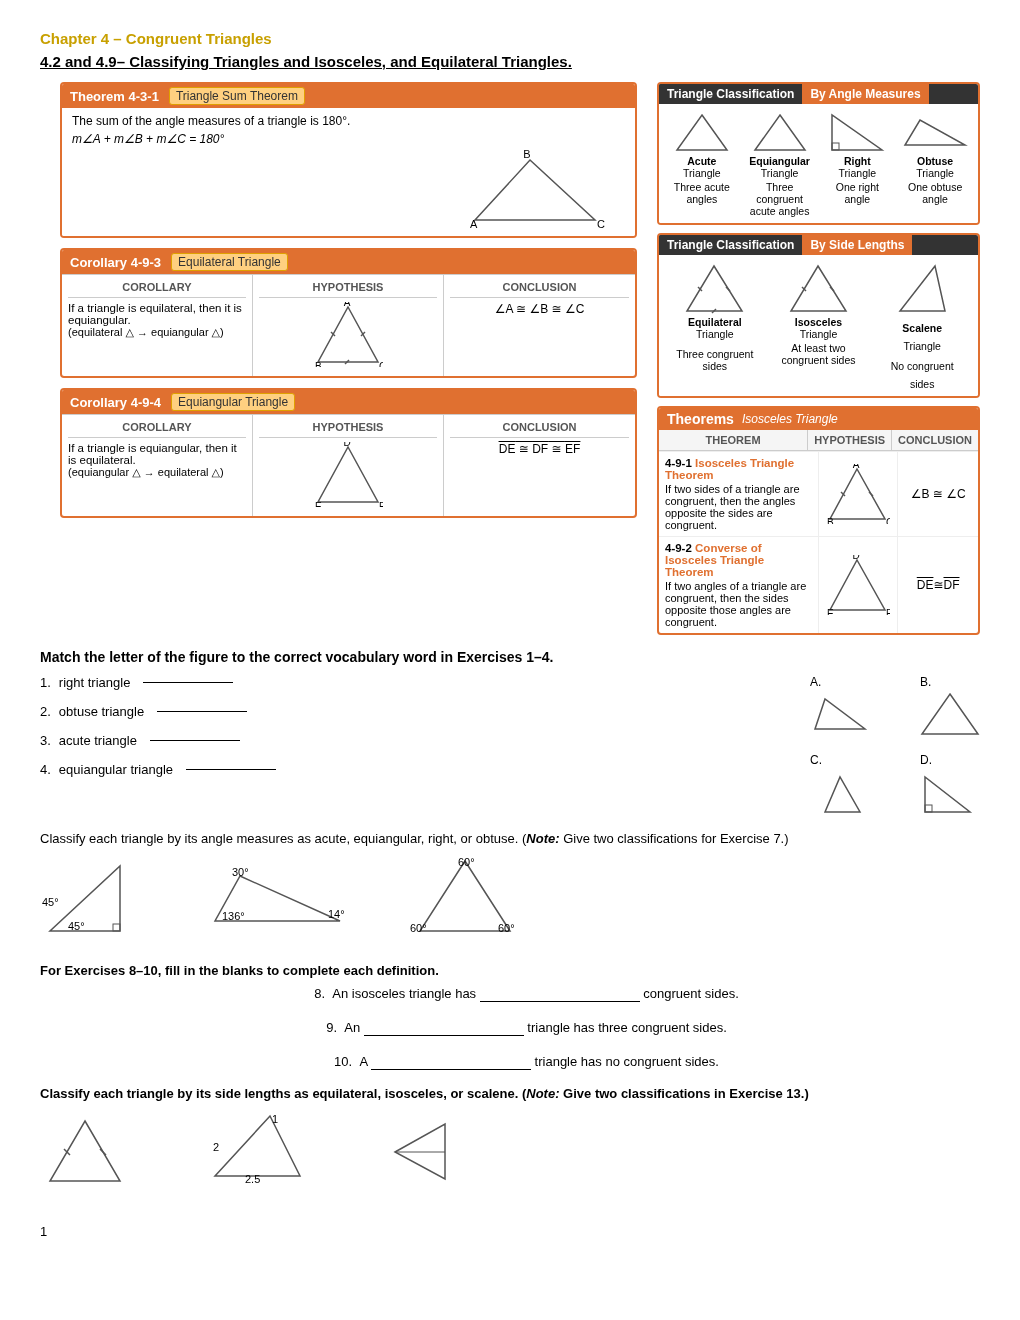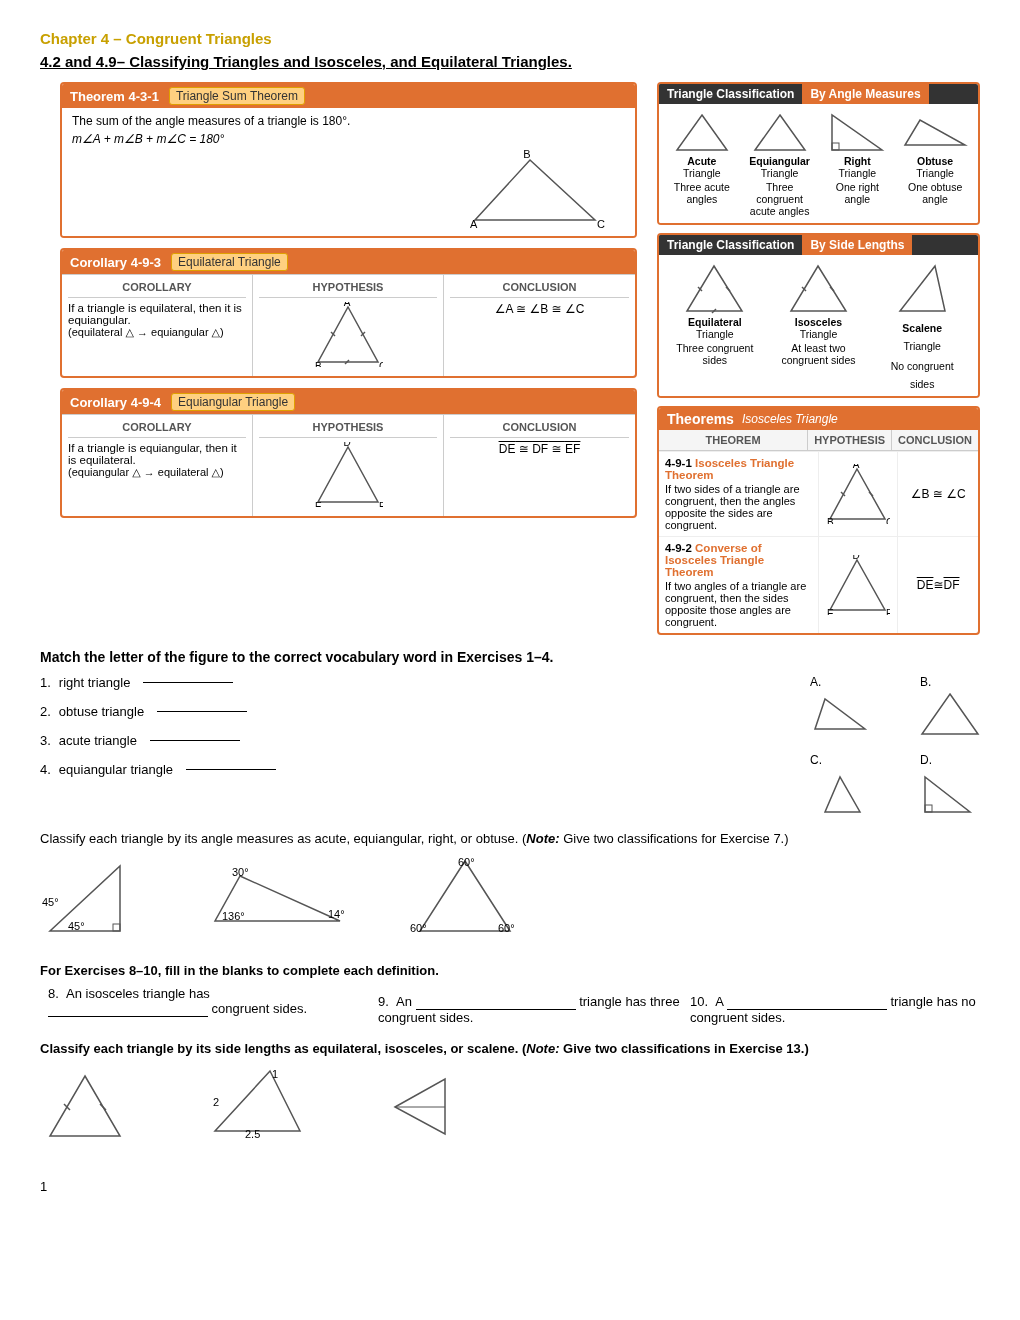--- a/index.html
+++ b/index.html
@@ -230,23 +230,24 @@
       margin-top: 10px;
     }
     .fill-title {
       font-weight: bold;
       font-size: 13px;
       margin-bottom: 8px;
     }
     .fill-list {
       list-style: none;
       display: flex;
-      flex-direction: row;
+      flex-direction: column;
       gap: 10px;
-      margin-left: 8px;
+      margin-left: 33px;
+      text-align: center;
     }
     .blank-inline {
       display: inline-block;
       width: 160px;
       border-bottom: 1px solid #000;
     }
 
     
     .side-section {
       margin-top: 16px;
@@ -421,21 +422,21 @@
 
         <div style="display:flex;flex-direction:column;align-items:center;font-size:10.5px;">
           <svg width="65" height="55">
             <polygon points="32,5 60,50 5,50" fill="none" stroke="#555" stroke-width="1.5"></polygon>
             <line x1="16" y1="26" x2="20" y2="30" stroke="#555" stroke-width="1.5"></line>
             <line x1="44" y1="26" x2="48" y2="30" stroke="#555" stroke-width="1.5"></line>
             <line x1="30" y1="52" x2="34" y2="48" stroke="#555" stroke-width="1.5"></line>
           </svg>
           <div style="font-weight:bold;">Equilateral</div>
           <div>Triangle</div>
-          <div style="margin-top:2px;">Three congruent</div>
+          <div style="margin-top:8px;">Three congruent</div>
           <div>sides</div>
         </div>
 
         <div style="display:flex;flex-direction:column;align-items:center;font-size:10.5px;">
           <svg width="65" height="55">
             <polygon points="32,5 60,50 5,50" fill="none" stroke="#555" stroke-width="1.5"></polygon>
             <line x1="16" y1="26" x2="20" y2="30" stroke="#555" stroke-width="1.5"></line>
             <line x1="44" y1="26" x2="48" y2="30" stroke="#555" stroke-width="1.5"></line>
           </svg>
           <div style="font-weight:bold;">Isosceles</div>

